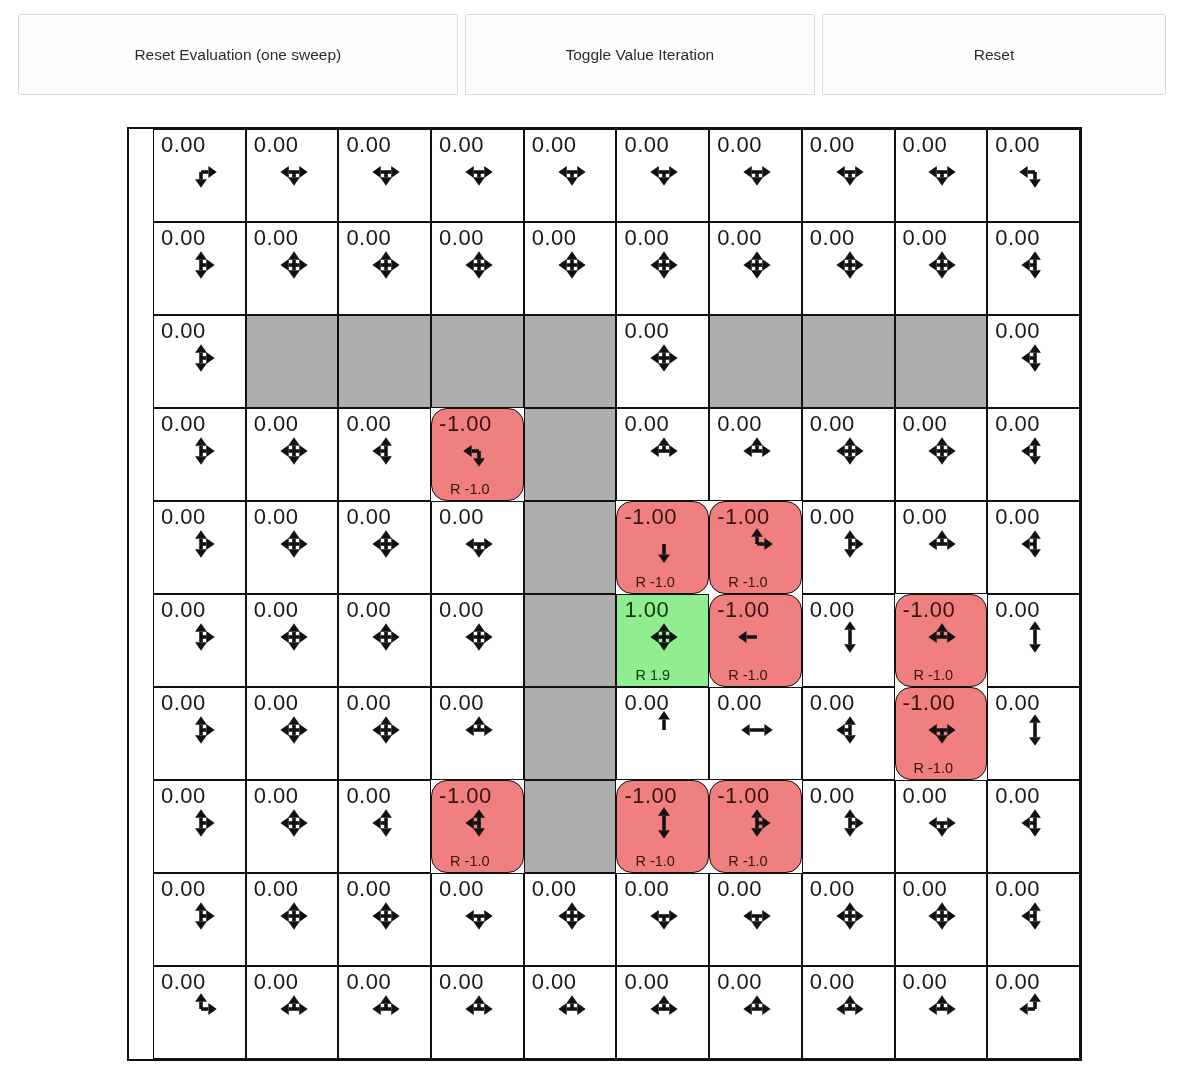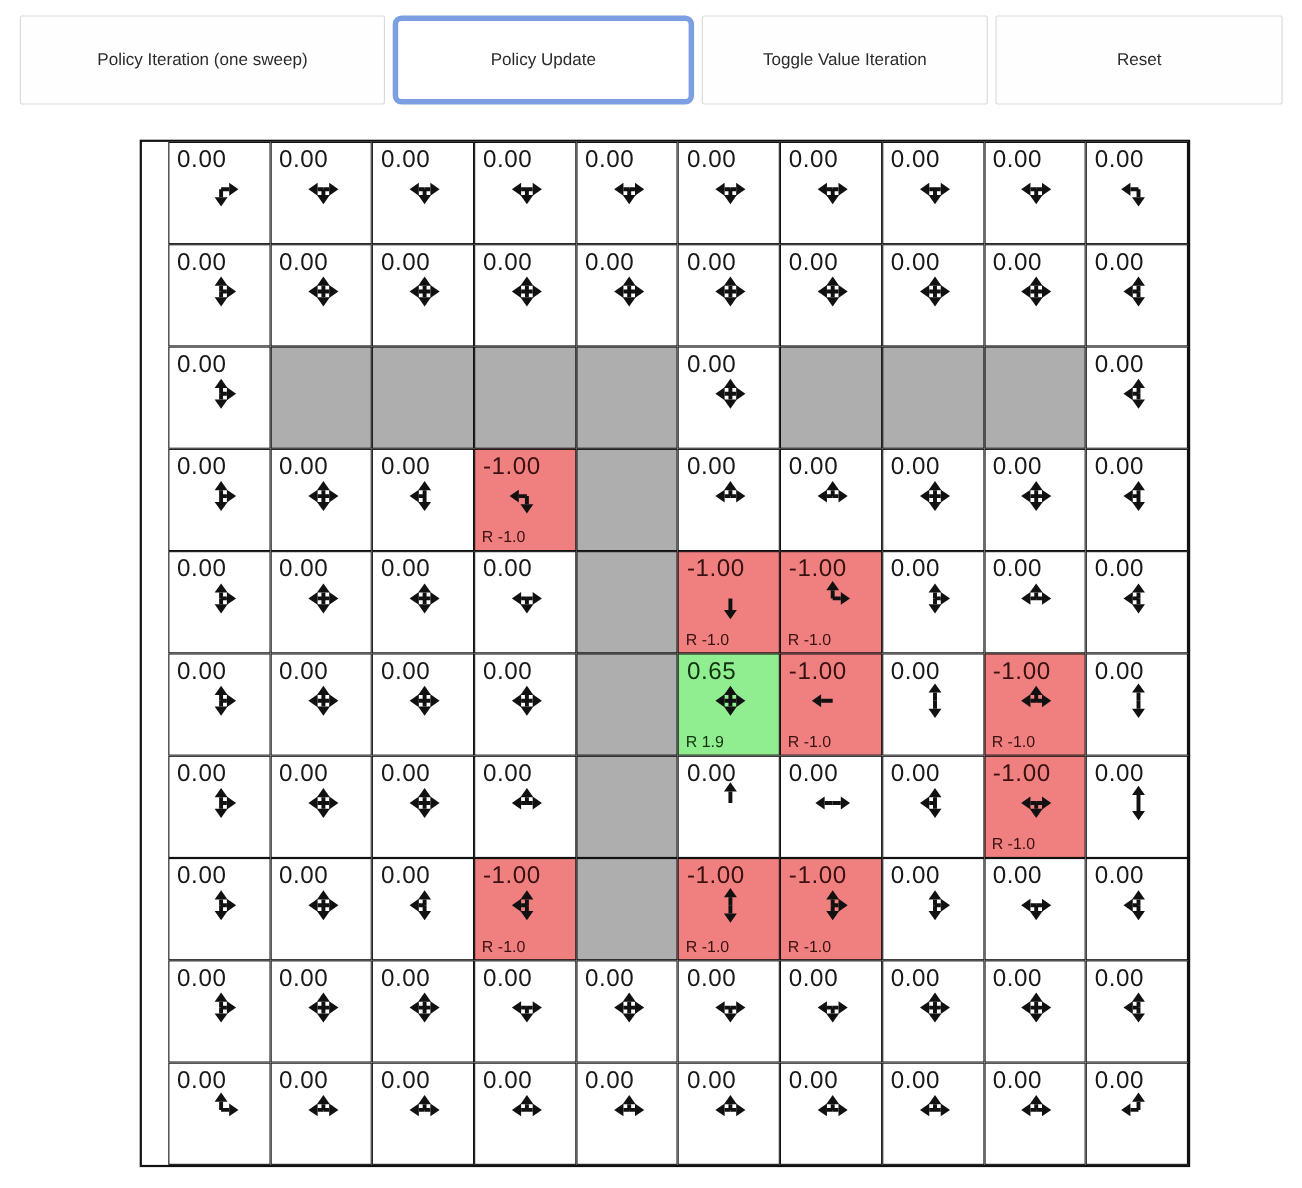--- a/index.html
+++ b/index.html
@@ -16,37 +16,36 @@
   .tbtn:nth-child(3){flex:1.0;}
   .tbtn:nth-child(4){flex:1.0;}
 
   
   .grid{position:absolute;left:127px;top:127px;
         display:grid;grid-template-columns:repeat(10,92.7px);grid-template-rows:repeat(10,93px);
         border:2px solid #111;padding-left:24px;}
   .cell{border:1px solid #111;box-sizing:border-box;position:relative;background:#fff;
         padding:2px 0 0 7px;overflow:hidden;}
   .cell.wall{background:#aeaeae;}
-  .cell.neg{background:#f08080;}
+  .cell.neg{background:#f08080;border-radius:16px;}
   .cell.pos{background:#90ee90;}
   .val{font-size:22px;color:#181818;line-height:1.15;letter-spacing:0.5px;}
   .cell.neg .val{color:#3a1111;}
   .cell.pos .val{color:#10350e;}
   .arrow-wrap{display:flex;justify-content:center;margin-top:-6px;margin-left:-4px;}
-  .reward{position:absolute;left:6px;bottom:3px;font-size:14.5px;color:#3a1111;}
+  .reward{position:absolute;left:18px;bottom:3px;font-size:14.5px;color:#3a1111;}
   .cell.pos .reward{color:#10350e;}
 </style>
 </head>
 <body>
 
 <div class="stage">
 
   <div class="toolbar">
-    <button class="tbtn">Policy Iteration (one sweep)</button>
-    <button class="tbtn selected">Policy Update</button>
+    <button class="tbtn">Reset Evaluation (one sweep)</button>
     <button class="tbtn">Toggle Value Iteration</button>
     <button class="tbtn">Reset</button>
   </div>
 
   <div class="grid">
       <div class="cell">
         <div class="val">0.00</div>
         <div class="arrow-wrap">
           <svg width="42" height="42" viewBox="0 0 40 40">
             <line x1="20" y1="20" x2="20" y2="27" stroke="#111" stroke-width="3.4"></line>
@@ -659,21 +658,21 @@
             <polygon fill="#111" points="20,33 14.4,25 25.6,25"></polygon>
             <line x1="20" y1="20" x2="15" y2="20" stroke="#111" stroke-width="3.4"></line>
             <polygon fill="#111" points="7,20 15,14.4 15,25.6"></polygon>
             <line x1="20" y1="20" x2="25" y2="20" stroke="#111" stroke-width="3.4"></line>
             <polygon fill="#111" points="33,20 25,25.6 25,14.4"></polygon>
           </svg>
         </div>
       </div>
       <div class="cell wall"></div>
       <div class="cell pos">
-        <div class="val">0.65</div>
+        <div class="val">1.00</div>
         <div class="arrow-wrap">
           <svg width="42" height="42" viewBox="0 0 40 40">
             <line x1="20" y1="20" x2="20" y2="15" stroke="#111" stroke-width="3.4"></line>
             <polygon fill="#111" points="20,7 25.6,15 14.4,15"></polygon>
             <line x1="20" y1="20" x2="20" y2="25" stroke="#111" stroke-width="3.4"></line>
             <polygon fill="#111" points="20,33 14.4,25 25.6,25"></polygon>
             <line x1="20" y1="20" x2="15" y2="20" stroke="#111" stroke-width="3.4"></line>
             <polygon fill="#111" points="7,20 15,14.4 15,25.6"></polygon>
             <line x1="20" y1="20" x2="25" y2="20" stroke="#111" stroke-width="3.4"></line>
             <polygon fill="#111" points="33,20 25,25.6 25,14.4"></polygon>

